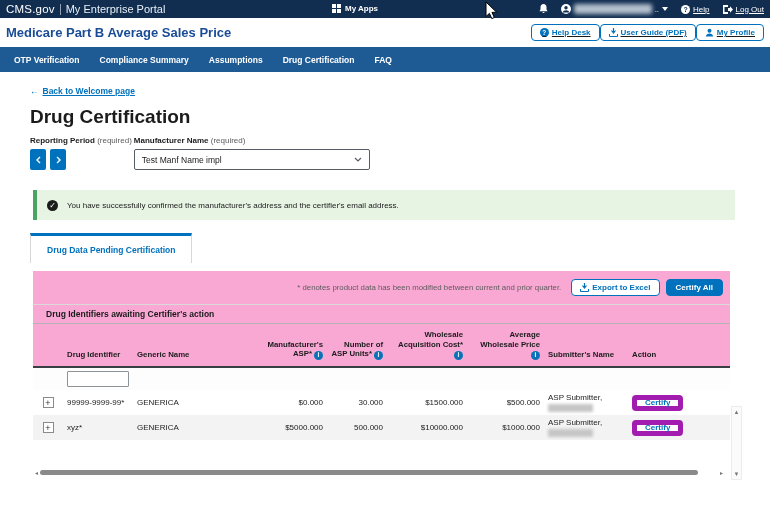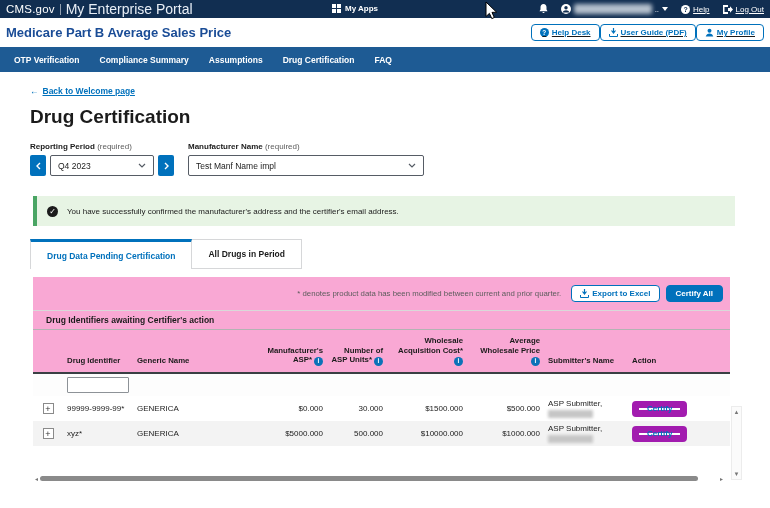--- a/index.html
+++ b/index.html
@@ -5,21 +5,21 @@
   * { margin:0; padding:0; box-sizing:border-box; }
   html,body { width:770px; height:508px; overflow:hidden; background:#fff;
     font-family:"Liberation Sans", sans-serif; color:#1b1b1b; }
   body { position:relative; }
 
   
   .topbar { height:18px; background:#112e51; color:#fff; display:flex; align-items:center;
     padding:0 6px; position:relative; font-size:8px; }
   .brand { font-weight:normal; font-size:11.5px; letter-spacing:.2px; }
   .brand-div { width:1px; height:11px; background:rgba(255,255,255,.55); margin:0 5px; }
-  .portal { font-size:14px; font-weight:400; color:#e8eef6; }
+  .portal { font-size:11px; font-weight:400; color:#e8eef6; }
   .my-apps { position:absolute; left:332px; top:0; height:16px; display:flex; align-items:center; gap:4px; font-weight:bold; }
   .top-right { margin-left:auto; display:flex; align-items:center; gap:13px; }
   .top-item { display:flex; align-items:center; gap:3px; cursor:pointer; }
   .top-link { text-decoration:underline; }
   .q-circle { width:9px; height:9px; border-radius:50%; background:#fff; color:#112e51;
     font-size:7px; font-weight:bold; display:inline-flex; align-items:center; justify-content:center; }
   .redact-light { width:78px; height:10px; border-radius:2px; background:rgba(235,240,246,.75); filter:blur(2px); }
   .caret { width:0; height:0; border-left:3px solid transparent; border-right:3px solid transparent; border-top:4px solid #fff; }
 
   
@@ -36,21 +36,21 @@
   .navbar { height:25px; background:#1e5b94; display:flex; align-items:center; padding-left:14px; gap:20px; }
   .nav-item { color:#fff; font-size:8.5px; font-weight:bold; cursor:pointer; }
 
   
   .main { padding-left:30px; }
   .back-link { margin-top:14px; display:inline-flex; align-items:center; gap:4px;
     color:#0071bc; font-size:8.5px; font-weight:bold; cursor:pointer; }
   .back-link .lbl { text-decoration:underline; }
   h1.page-title { margin-top:8px; font-size:19px; font-weight:bold; color:#1b1b1b; }
 
-  .form-row { margin-top:14px; display:flex; gap:14px; align-items:flex-end; }
+  .form-row { margin-top:8px; display:flex; gap:2px; align-items:flex-end; }
   .field-label { font-size:8px; margin-bottom:4px; }
   .field-label b { font-weight:bold; }
   .field-label .req { color:#5c5c5c; font-weight:normal; }
   .ctrl-row { display:flex; gap:4px; align-items:center; }
   .sq-btn { width:16px; height:21px; background:#0071bc; border:none; border-radius:2px;
     color:#fff; display:inline-flex; align-items:center; justify-content:center; cursor:pointer; }
   .select { height:21px; border:1px solid #565c65; border-radius:2px; background:#fff;
     display:flex; align-items:center; justify-content:space-between; padding:0 7px;
     font-size:8.5px; cursor:pointer; }
   .sel-period { width:104px; }
@@ -91,21 +91,21 @@
     margin-left:2px; vertical-align:-1px; cursor:pointer; }
   tr.filter-row { background:#fdfdfd; height:22px; }
   .col-filter-input { width:62px; height:16px; border:1px solid #8d9297; border-radius:1px;
     background:#fff; font-size:8px; padding:0 3px; font-family:inherit; }
   tr.data-row-odd { background:#fff; height:25px; }
   tr.data-row-even { background:#f3f3f3; height:25px; }
   .expand-btn { width:11px; height:11px; border:1px solid #8a8a8a; background:#fff;
     font-size:9px; line-height:8px; color:#333; display:inline-flex; align-items:center;
     justify-content:center; cursor:pointer; padding:0; }
   .certify-btn { display:inline-flex; align-items:center; height:16px; padding:0 8px;
-    border:7px solid #a21caf; border-radius:4px; background:#fff; color:#0071bc;
+    border:5px solid #a21caf; border-radius:4px; background:#fff; color:#0071bc;
     font-weight:bold; font-size:8px; cursor:pointer; font-family:inherit; }
   .submitter-cell { line-height:1.15; }
   .redact-dark { width:45px; height:8px; margin-top:1px; background:#c6c6c6; filter:blur(1.5px); border-radius:1px; }
 
   .filler { flex:1; background:#fff; position:relative; }
   .hscroll { position:absolute; left:2px; bottom:6px; width:688px; height:9px;
     display:flex; align-items:center; gap:2px; }
   .hs-arrow { font-size:6px; color:#777; line-height:1; cursor:pointer; }
   .hs-track { flex:1; height:7px; display:flex; align-items:center; }
   .hs-thumb { height:5px; width:97%; background:#8a8a8a; border-radius:3px; cursor:grab; }
@@ -212,26 +212,20 @@
       <div class="field-label">
         <b>Reporting Period</b>
         <span class="req">(required)</span>
       </div>
       <div class="ctrl-row">
         <button class="sq-btn">
           <svg width="5" height="8" viewBox="0 0 5 8">
               <path d="M4 1 L1 4 L4 7" stroke="#fff" stroke-width="1.4" fill="none"></path>
             </svg>
         </button>
-        <div class="select sel-period">
-          <span>Q4 2023</span>
-          <svg width="8" height="5" viewBox="0 0 8 5">
-              <path d="M1 1 L4 4 L7 1" stroke="#565c65" stroke-width="1.2" fill="none"></path>
-            </svg>
-        </div>
         <button class="sq-btn">
           <svg width="5" height="8" viewBox="0 0 5 8">
               <path d="M1 1 L4 4 L1 7" stroke="#fff" stroke-width="1.4" fill="none"></path>
             </svg>
         </button>
       </div>
     </div>
     <div>
       <div class="field-label">
         <b>Manufacturer Name</b>
@@ -246,21 +240,20 @@
     </div>
   </div>
 
   <div class="alert">
     <span class="check-circle">✓</span>
     <span class="alert-text">You have successfully confirmed the manufacturer's address and the certifier's email address.</span>
   </div>
 
   <div class="tabs">
     <div class="tab active">Drug Data Pending Certification</div>
-    <div class="tab inactive">All Drugs in Period</div>
   </div>
 
   
   <div class="panel">
 
     <div class="toolbar">
       <span class="toolbar-note">* denotes product data has been modified between current and prior quarter.</span>
       <button class="btn-outline">
         <svg class="icon-svg" width="9" height="9" viewBox="0 0 9 9">
             <path d="M4.5 0 V4 M2.5 2.5 L4.5 5 L6.5 2.5" stroke="#0071bc" stroke-width="1.2" fill="none"></path>

